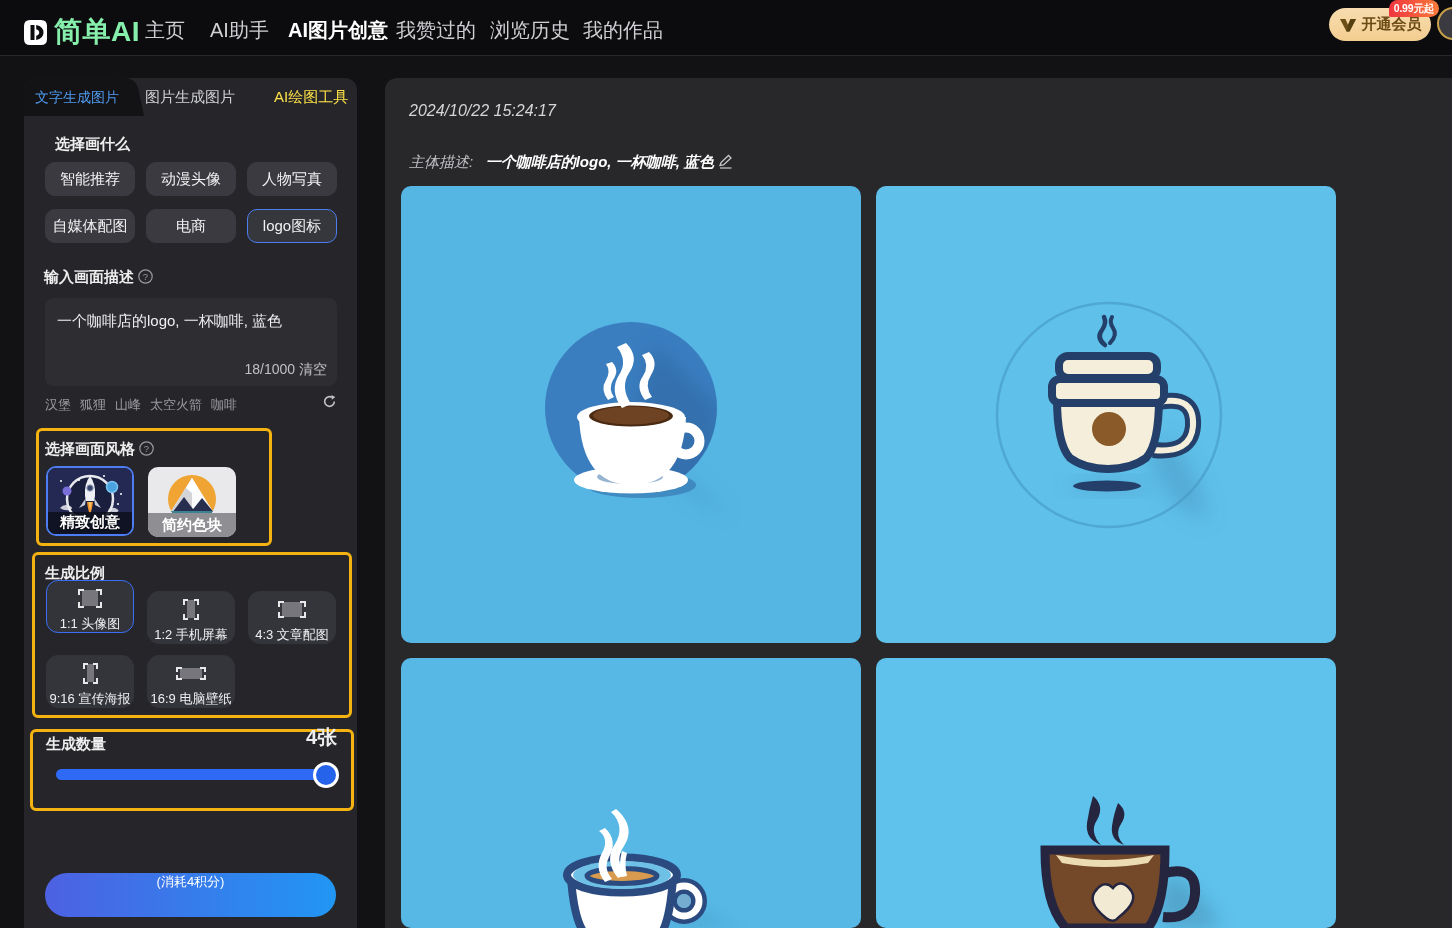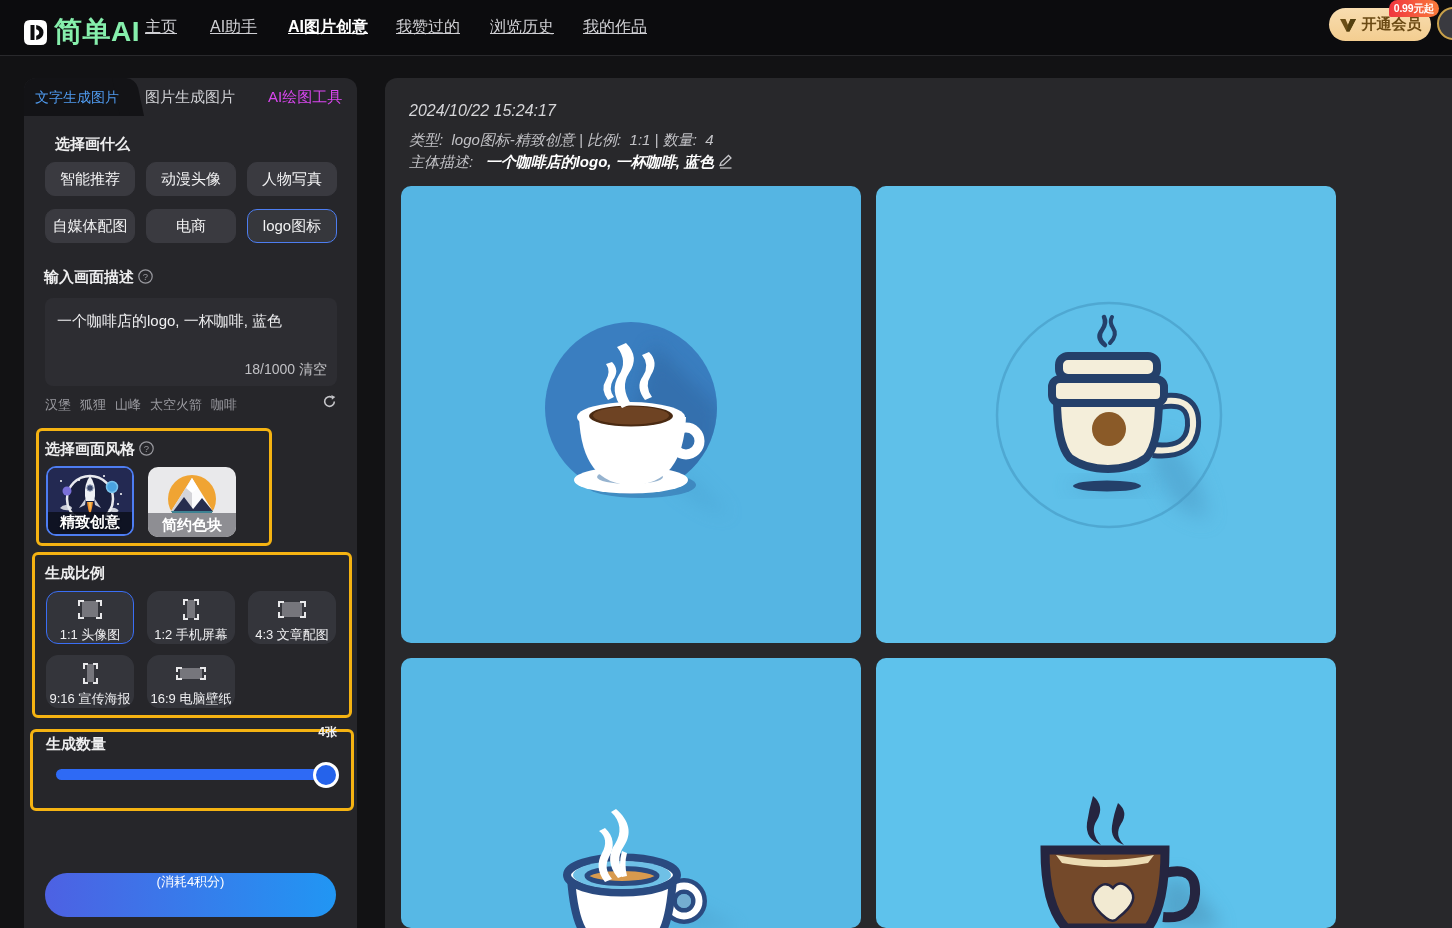--- a/index.html
+++ b/index.html
@@ -4,35 +4,35 @@
 <style>
 * { margin:0; padding:0; box-sizing:border-box; }
 html,body { width:1452px; height:928px; overflow:hidden; background:#121214; font-family:"Liberation Sans", sans-serif; }
 #page { position:relative; width:1452px; height:928px; }
 
 
 #nav { position:absolute; left:0; top:0; width:1452px; height:56px; background:#0c0c0e; border-bottom:1px solid #29292c; }
 #logo { position:absolute; left:24px; top:13px; display:flex; align-items:center; }
 #logoIcon { width:23px; height:25px; }
 #logoText { color:#86efac; font-size:28px; font-weight:bold; margin-left:7px; letter-spacing:0.5px; }
-.navlink { position:absolute; top:17px; font-size:16px; color:#cfcfd3;text-decoration:underline; }
+.navlink { position:absolute; top:17px; font-size:20px; color:#cfcfd3; }
 .navlink.active { color:#fff; font-weight:bold; }
 #memberBtn { position:absolute; right:21px; top:8px; width:102px; height:33px; border-radius:17px; background:linear-gradient(180deg,#f8ddb0,#f3cd90); display:flex; align-items:center; justify-content:center; }
 #memberBtn span { color:#6b4a14; font-size:15px; font-weight:bold; margin-left:5px; }
 #badge { position:absolute; right:13px; top:0px; height:17px; padding:0 5px; border-radius:9px 9px 9px 2px; background:linear-gradient(90deg,#f0353f,#f97a3a); color:#fff; font-size:10.5px; line-height:17px; font-weight:bold; letter-spacing:-0.2px; }
 #avatar { position:absolute; right:-18px; top:7px; width:33px; height:33px; border-radius:50%; background:#3a3a40; border:2px solid #c8a04a; }
 
 
 #sidebar { position:absolute; left:24px; top:78px; width:333px; height:850px; background:#26262a; border-radius:12px 12px 0 0; }
 #tabcut { position:absolute; left:0; top:0; width:100px; height:38px; background:#131316; border-radius:12px 0 0 0; }
 #tabcut:after { content:""; position:absolute; right:-16px; top:0; width:24px; height:38px; background:#131316; transform:skewX(12deg); border-radius:0 10px 0 0; }
 .tab { position:absolute; top:10px; font-size:15px; z-index:2; }
 #tab1 { left:11px; color:#4f9aee; font-size:14px; top:11px; }
 #tab2 { left:121px; color:#d2d3d7; }
-#tab3 { left:244px; color:#d946ef; }
+#tab3 { left:250px; color:#fde047; }
 .sideLabel { color:#eeeeef; font-size:15px; font-weight:bold; }
 
 .pickbtn { position:absolute; width:90px; height:34px; background:#3a3a40; border:1px solid #3a3a40; border-radius:10px; color:#f2f2f3; font-size:15px; display:flex; align-items:center; justify-content:center; }
 .pickbtn.sel { border:1px solid #4d7df0; background:#36373c; }
 
 #descBox { position:absolute; left:21px; top:220px; width:292px; height:88px; background:#2d2d32; border-radius:8px; padding:14px 12px; }
 #descBox .txt { color:#f0f0f2; font-size:15px; }
 #descBox .cnt { position:absolute; right:10px; bottom:7px; color:#c0c0c4; font-size:14px; }
 #tags { position:absolute; left:21px; top:318px; color:#9b9ba1; font-size:13px; }
 #tags span { margin-right:9px; }
@@ -167,21 +167,21 @@
           <circle cx="56" cy="8" r="1" fill="#fff"></circle>
           <circle cx="31" cy="12" r="1" fill="#fff"></circle>
           <circle cx="73" cy="26" r="1" fill="#fff"></circle>
         <rect y="44" width="84" height="22" fill="#0d101c" opacity="0.88"></rect>
       </svg>
       <div class="lbl">精致创意</div>
     </div>
 
     <div class="orangeBox" style="left:8px;top:474px;width:320px;height:166px;"></div>
     <div class="sideLabel" style="position:absolute;left:21px;top:486px;">生成比例</div>
-    <div class="ratioBtn sel" style="left:22px;top:513px;">
+    <div class="ratioBtn sel" style="left:22px;top:502px;">
       <svg width="30" height="23" viewBox="0 0 30 23">
           <rect x="7" y="3" width="16" height="16" fill="#76767c"></rect>
           <path d="M4 8 L4 3 L9 3 M21 3 L26 3 L26 8 M26 15 L26 20 L21 20 M9 20 L4 20 L4 15" fill="none" stroke="#e8e8ea" stroke-width="2"></path>
         </svg>
       <div class="rlbl">1:1 头像图</div>
     </div>
     <div class="ratioBtn" style="left:123px;top:513px;">
       <svg width="30" height="23" viewBox="0 0 30 23">
           <rect x="11" y="2" width="8" height="18" fill="#76767c"></rect>
           <path d="M8 7 L8 2 L12 2 M18 2 L22 2 L22 7 M22 16 L22 21 L18 21 M12 21 L8 21 L8 16" fill="none" stroke="#e8e8ea" stroke-width="2"></path>
@@ -205,32 +205,31 @@
     <div class="ratioBtn" style="left:123px;top:577px;">
       <svg width="36" height="23" viewBox="0 0 36 23">
           <rect x="7" y="6" width="22" height="11" fill="#76767c"></rect>
           <path d="M4 10 L4 6 L9 6 M27 6 L32 6 L32 10 M32 13 L32 17 L27 17 M9 17 L4 17 L4 13" fill="none" stroke="#e8e8ea" stroke-width="2"></path>
         </svg>
       <div class="rlbl">16:9 电脑壁纸</div>
     </div>
 
     <div class="orangeBox" style="left:6px;top:651px;width:324px;height:82px;"></div>
     <div class="sideLabel" style="position:absolute;left:22px;top:657px;">生成数量</div>
-    <div class="sideLabel" style="position:absolute;right:20px;top:646px;font-size:12px;">4张</div>
+    <div class="sideLabel" style="position:absolute;right:20px;top:646px;font-size:20px;">4张</div>
     <div id="sliderTrack"></div>
     <div id="sliderThumb"></div>
 
     <div id="genBtn">
         <div class="t2">(消耗4积分)</div>
       </div>
   </div>
 
   <div id="main">
     <div id="dateLine">2024/10/22 15:24:17</div>
-    <div id="metaLine">类型:&nbsp; logo图标-精致创意 | 比例:&nbsp; 1:1 | 数量:&nbsp; 4</div>
     <div id="descLine">主体描述:&nbsp;&nbsp; <b>一个咖啡店的logo,&nbsp;一杯咖啡,&nbsp;蓝色</b> <svg width="15" height="15" viewBox="0 0 15 15" style="vertical-align:-2px">
           <path d="M2 11.5 L3 8.5 L10.5 1.5 L13 4 L5.5 11 Z M10.5 1.5 L13 4" fill="none" stroke="#c8c8cc" stroke-width="1.3"></path>
           <path d="M2 14 L13.5 14" stroke="#c8c8cc" stroke-width="1.2"></path>
         </svg></div>
 
     <div class="genimg" style="left:16px;top:108px;height:457px;">
       <svg width="460" height="457" viewBox="0 0 460 457">
         <defs>
           <filter id="b1" x="-40%" y="-40%" width="180%" height="180%">
               <feGaussianBlur stdDeviation="9"></feGaussianBlur>

